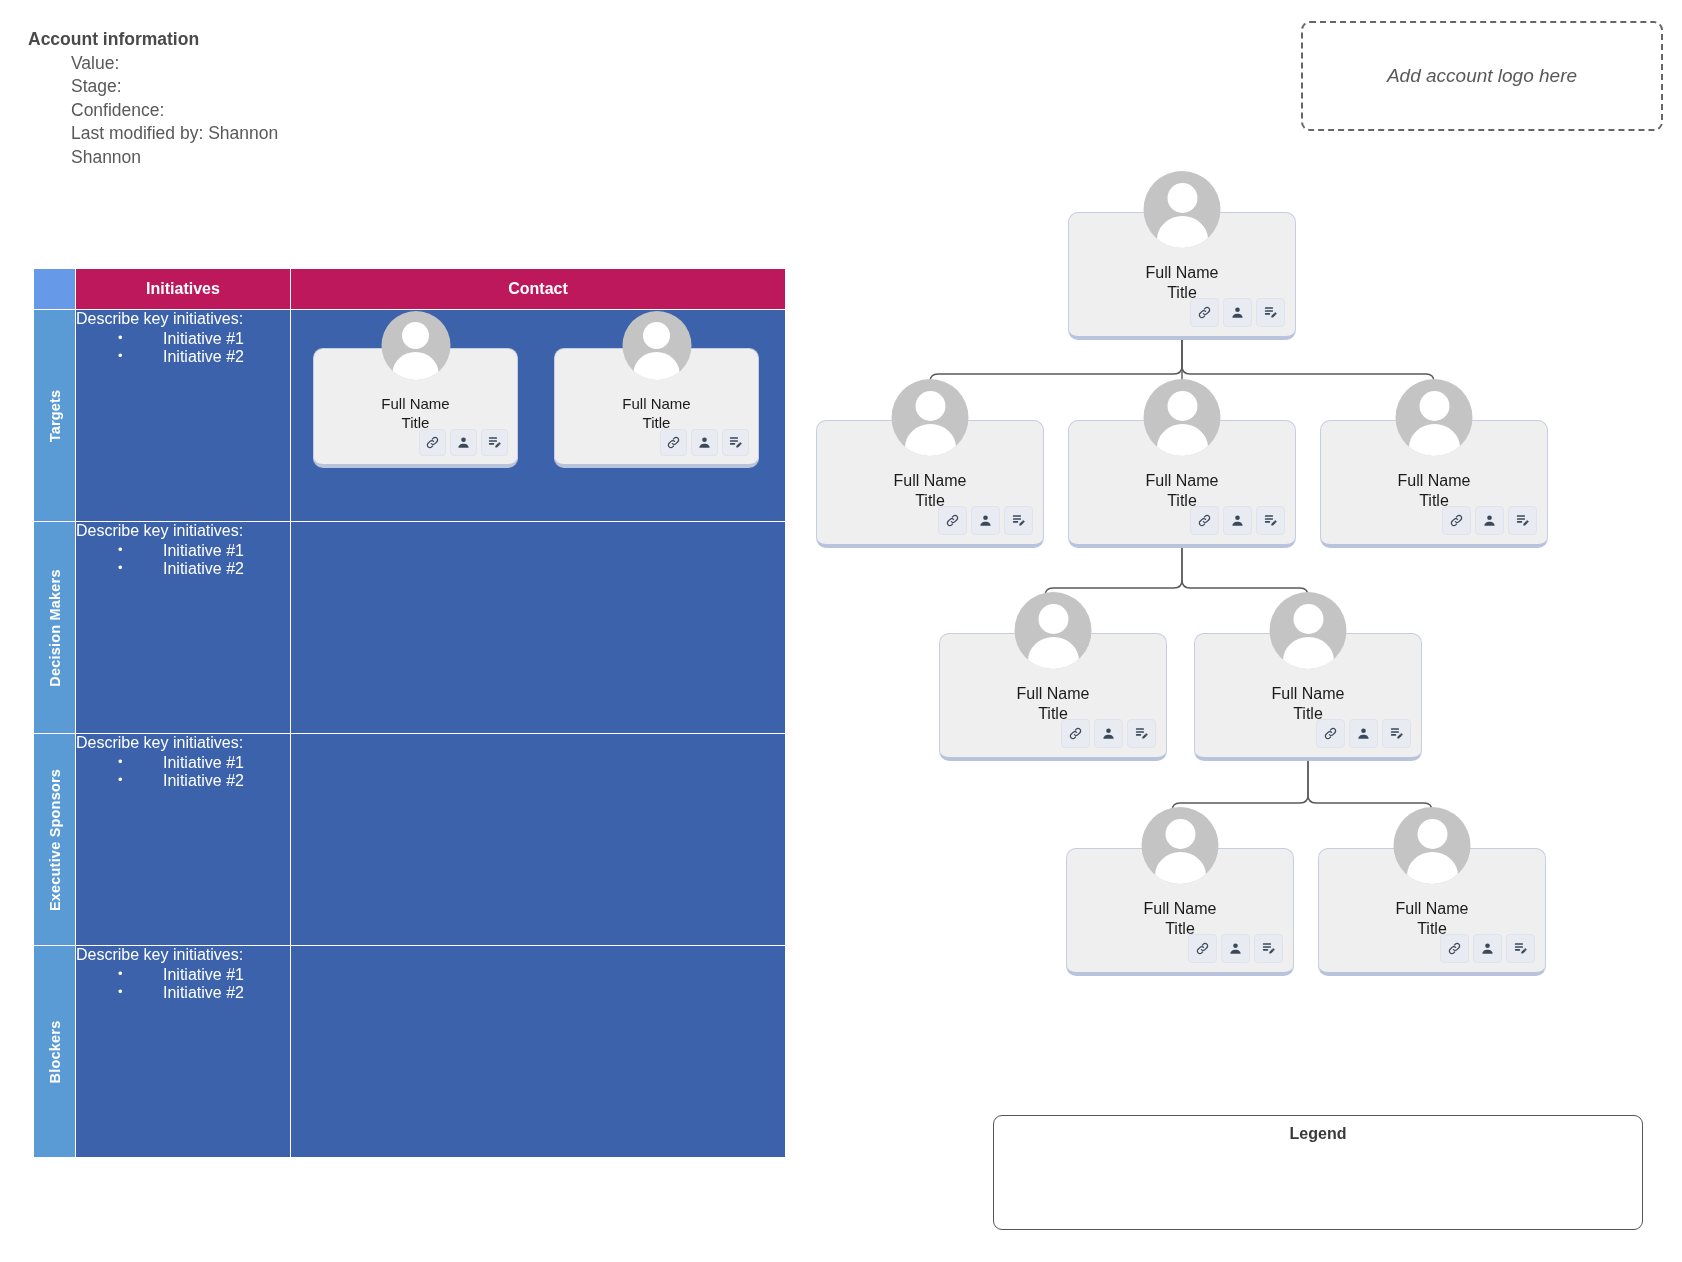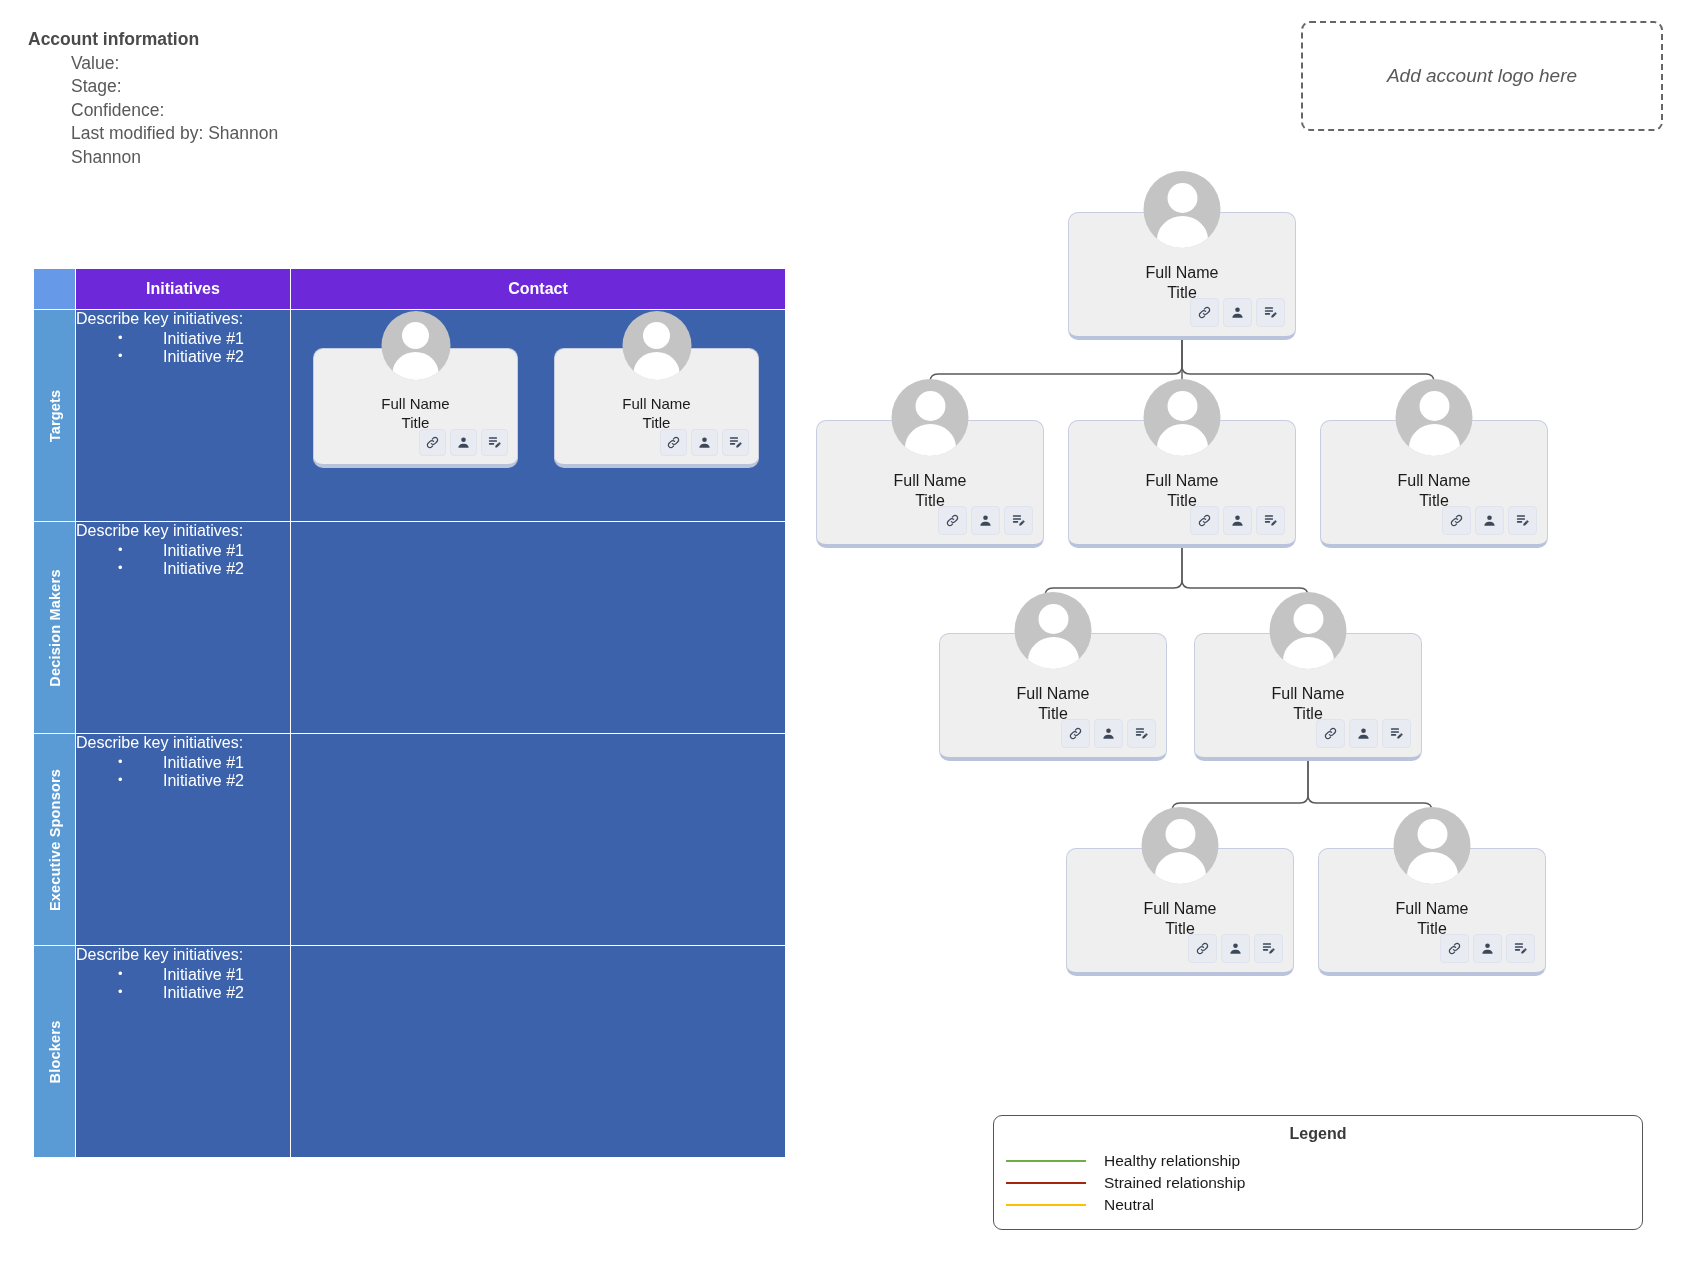--- a/index.html
+++ b/index.html
@@ -63,21 +63,21 @@
   #stake-table col.c-label { width: 42px; }
   #stake-table col.c-init  { width: 215px; }
   #stake-table col.c-cont  { width: 495px; }
 
   #stake-table th, #stake-table td {
     border: 1.5px solid #ffffff;
     padding: 0;
     vertical-align: top;
   }
   #stake-table thead th {
-    background: #6d28d9;
+    background: #be185d;
     color: #ffffff;
     font-size: 16px;
     font-weight: bold;
     height: 40px;
     text-align: center;
     vertical-align: middle;
   }
   #stake-table thead th.corner { background: #6699e8; }
 
   td.row-label {
@@ -801,28 +801,14 @@
             </svg>
           </span>
         </div>
       </div>
     </div>
   </div>
 
 <div id="legend">
   <div class="leg-title">Legend</div>
   <div class="leg-cols">
-    <div class="leg-col left" id="legend-left">
-        <div class="leg-row">
-          <span class="swatch" style="border-top: 2.2px solid rgb(112, 173, 71);"></span>
-          <span class="ltext">Healthy relationship</span>
-        </div>
-        <div class="leg-row">
-          <span class="swatch" style="border-top: 2.2px solid rgb(165, 38, 10);"></span>
-          <span class="ltext">Strained relationship</span>
-        </div>
-        <div class="leg-row">
-          <span class="swatch" style="border-top: 2.2px solid rgb(255, 192, 0);"></span>
-          <span class="ltext">Neutral</span>
-        </div>
-      </div>
   </div>
 </div>
 
 </body></html>

